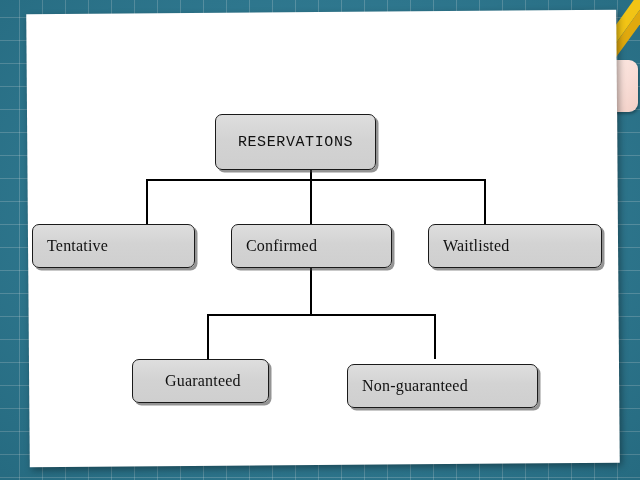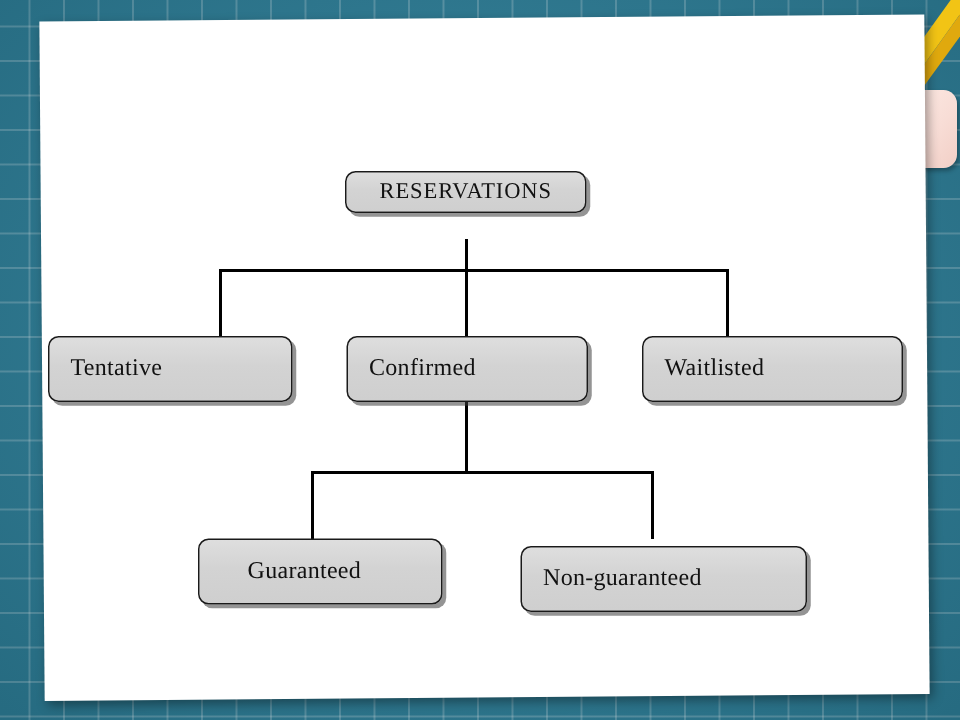--- a/index.html
+++ b/index.html
@@ -120,25 +120,25 @@
     justify-content: flex-start;
     padding-left: 14px;
   }
   .node.branch .label,
   .node.leaf .label {
     font-size: 16px;
     letter-spacing: 0.2px;
   }
 
   
-  #node-reservations   { left: 230px; top: 114px; width: 161px; height: 28px; }
+  #node-reservations   { left: 215px; top: 114px; width: 161px; height: 56px; font-family: Liberation Mono, monospace; }
   #node-tentative      { left:  32px; top: 224px; width: 163px; height: 44px; }
   #node-confirmed      { left: 231px; top: 224px; width: 161px; height: 44px; }
   #node-waitlisted     { left: 428px; top: 224px; width: 174px; height: 44px; }
-  #node-guaranteed     { left: 132px; top: 359px; width: 163px; height: 44px; padding-left: 32px; }
+  #node-guaranteed     { left: 132px; top: 359px; width: 137px; height: 44px; padding-left: 32px; }
   #node-nonguaranteed  { left: 347px; top: 364px; width: 191px; height: 44px; }
 </style>
 </head>
 <body>
 
 <div id="slide">
 
   <div id="board-shade"></div>
 
   <svg id="pencil" viewBox="0 0 96 56" xmlns="http://www.w3.org/2000/svg">

